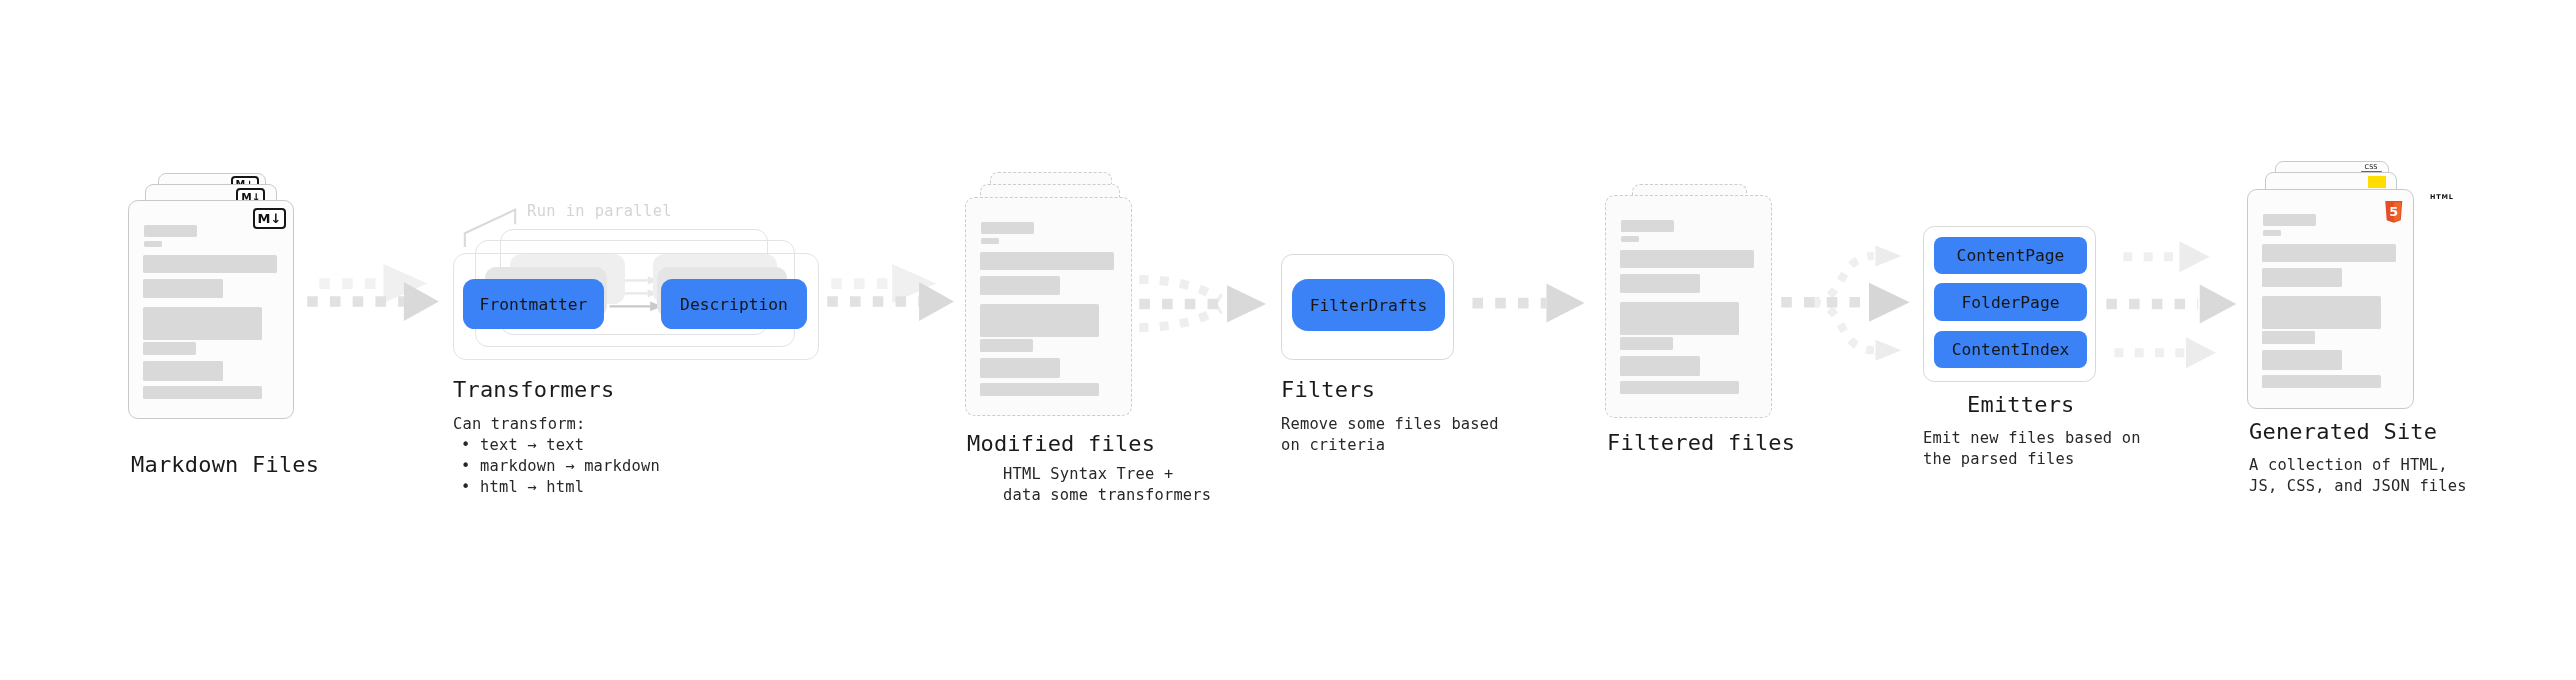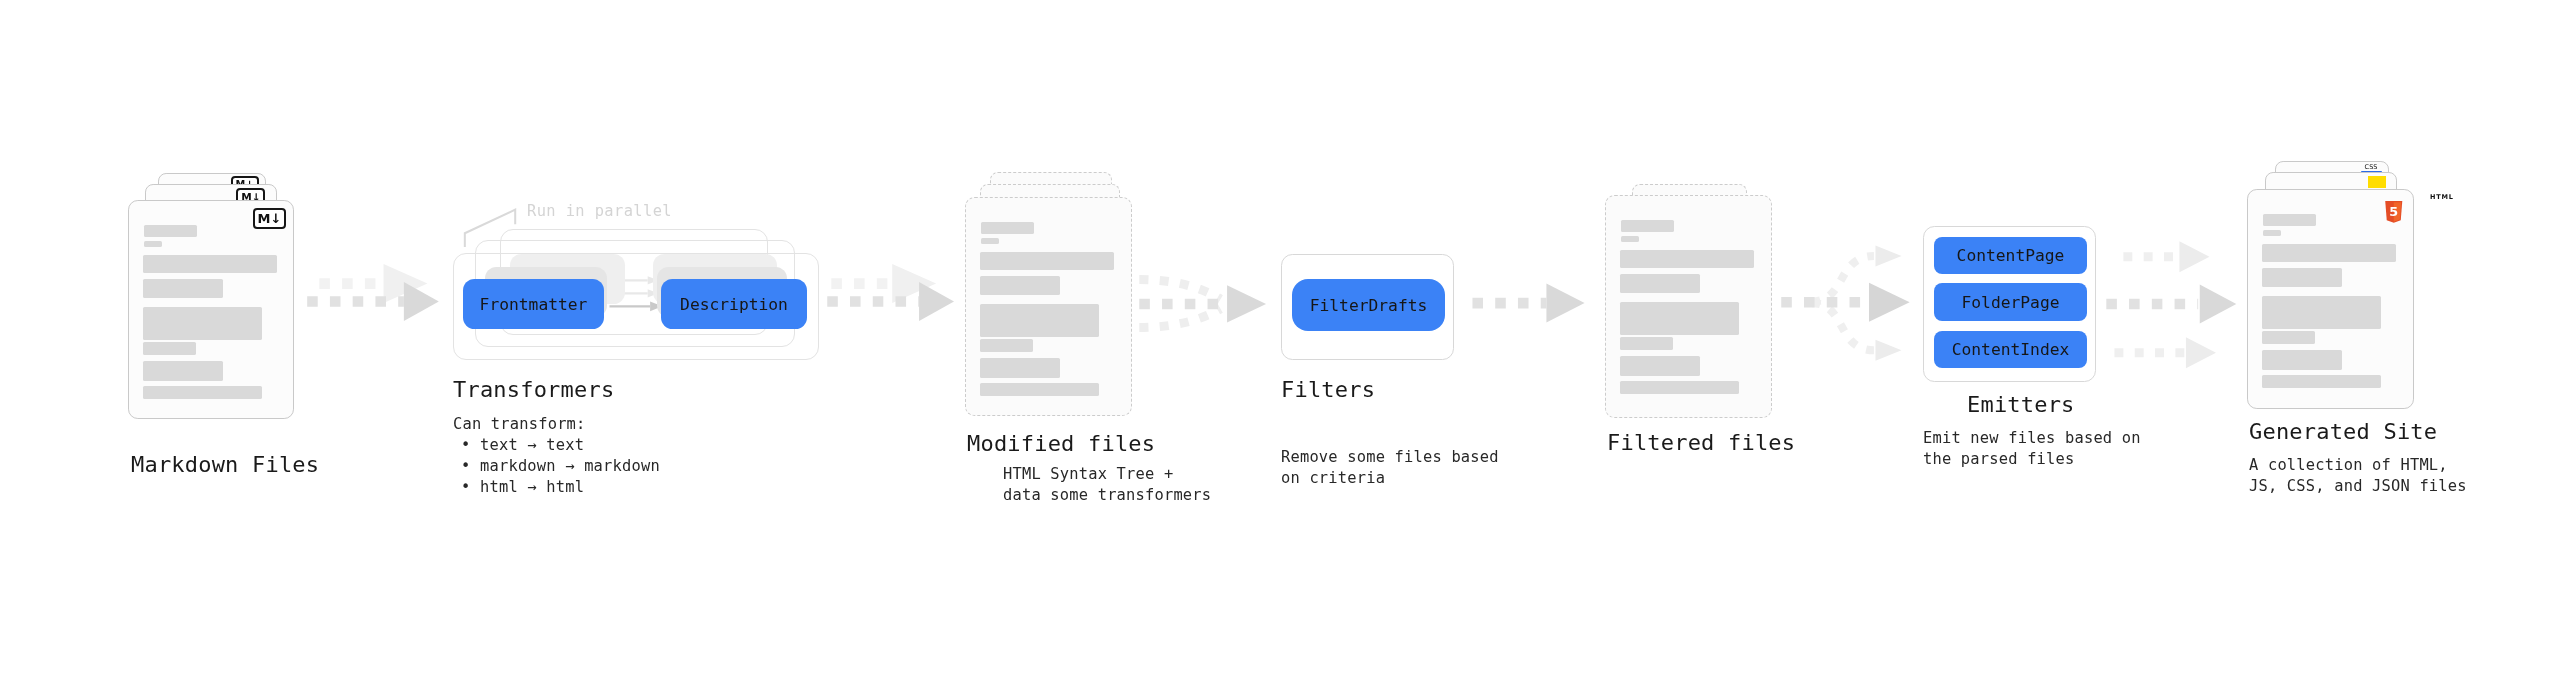--- a/index.html
+++ b/index.html
@@ -182,21 +182,21 @@
     <div class="caption" style="left:967px;top:464px;margin-left:36px;">
       <div>HTML Syntax Tree +</div>
       <div>data some transformers</div>
     </div>
   </div>
 
   <div>
     <div class="frame filled" style="left:1281px;top:254px;width:173px;height:106px;border-radius:11.4px;"></div>
     <div class="pill" style="left:1292px;top:279px;width:153px;height:52px;border-radius:16px;">FilterDrafts</div>
     <div class="stage-title" style="left:1281px;top:377px;">Filters</div>
-    <div class="caption" style="left:1281px;top:414px;margin-top:33px;">
+    <div class="caption" style="left:1281px;top:414px;">
       <div>Remove some files based</div>
       <div>on criteria</div>
     </div>
   </div>
 
   <div>
     <div class="doc dashed layer" style="left:1632px;top:184px;width:115px;height:49px;"></div>
     <div class="doc dashed" style="left:1605px;top:195px;width:167px;height:223px;">
       <i class="bar b0"></i>
       <i class="bar b1"></i>

